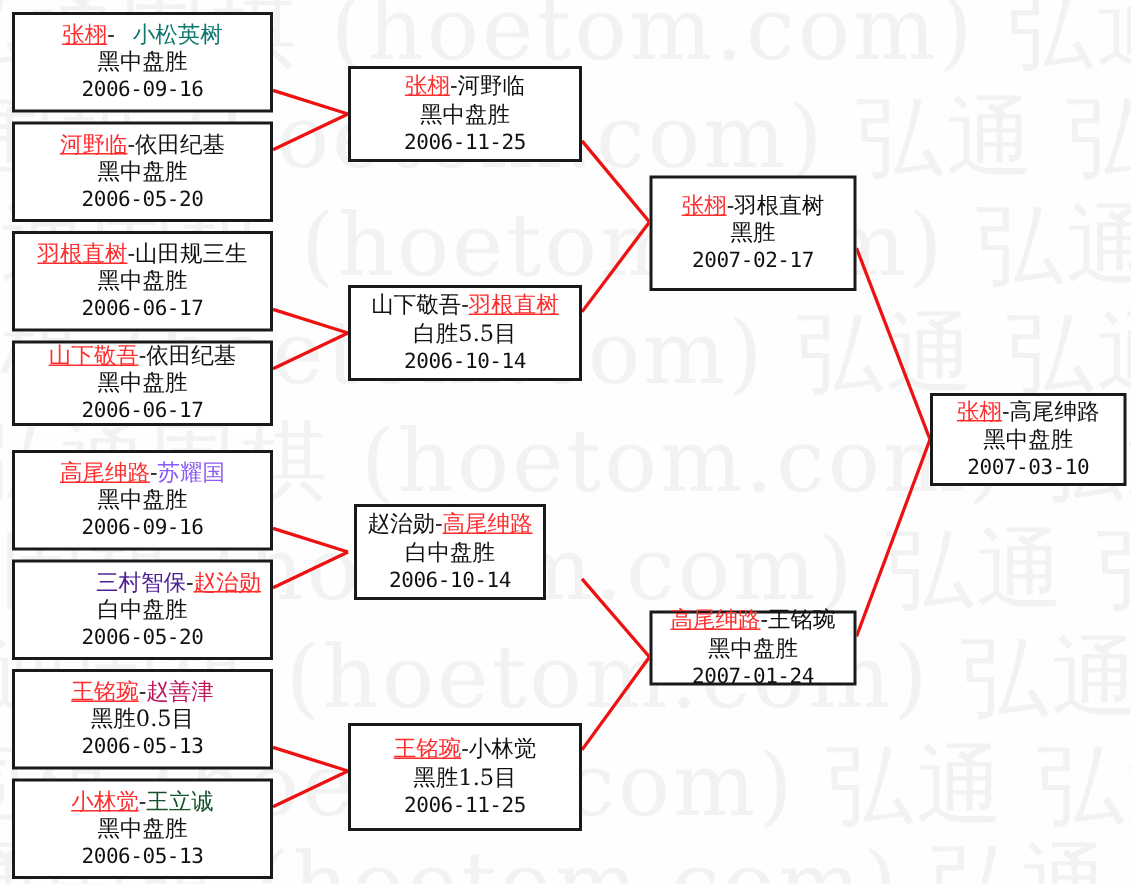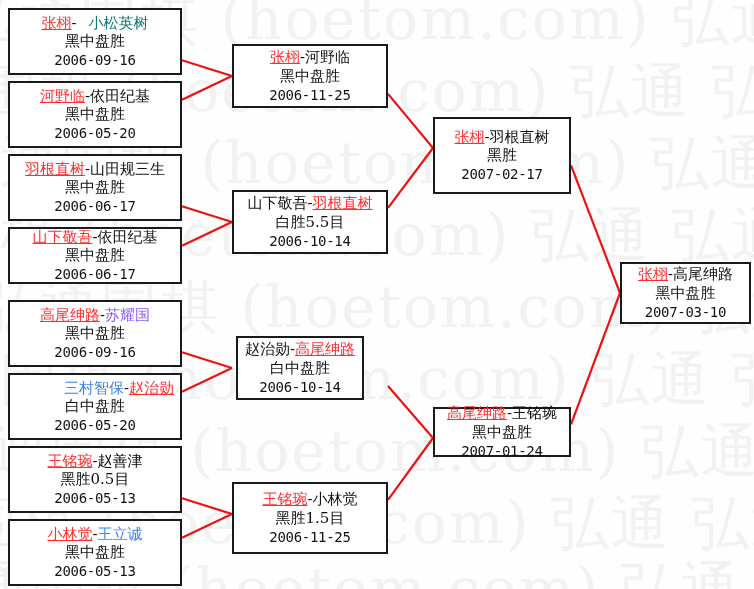--- a/index.html
+++ b/index.html
@@ -110,31 +110,31 @@
         <div class="players"><span class="win" style="color: rgb(255, 45, 45);">山下敬吾</span><span class="sep">-</span><span class="lose" style="color: rgb(17, 17, 17);">依田纪基</span></div>
         <div class="result">黑中盘胜</div>
         <div class="date">2006-06-17</div>
       </div>
       <div class="match" style="left: 8px; top: 300px; width: 174px; height: 67px; border-color: rgb(26, 26, 26);">
         <div class="players"><span class="win" style="color: rgb(255, 45, 45);">高尾绅路</span><span class="sep">-</span><span class="lose" style="color: #8b5cf6;">苏耀国</span></div>
         <div class="result">黑中盘胜</div>
         <div class="date">2006-09-16</div>
       </div>
       <div class="match" style="left: 8px; top: 373px; width: 174px; height: 67px; border-color: rgb(26, 26, 26);">
-        <div class="players"><span class="lose" style="color: #3b82f6; margin-left: 48px;">三村智保</span><span class="sep">-</span><span class="win" style="color: rgb(255, 45, 45);">赵治勋</span></div>
+        <div class="players"><span class="lose" style="color: #4c1d95; margin-left: 48px;">三村智保</span><span class="sep">-</span><span class="win" style="color: rgb(255, 45, 45);">赵治勋</span></div>
         <div class="result">白中盘胜</div>
         <div class="date">2006-05-20</div>
       </div>
       <div class="match" style="left: 8px; top: 446px; width: 174px; height: 67px; border-color: rgb(26, 26, 26);">
-        <div class="players"><span class="win" style="color: rgb(255, 45, 45);">王铭琬</span><span class="sep">-</span><span class="lose" style="color: #000000;">赵善津</span></div>
+        <div class="players"><span class="win" style="color: rgb(255, 45, 45);">王铭琬</span><span class="sep">-</span><span class="lose" style="color: #be185d;">赵善津</span></div>
         <div class="result">黑胜0.5目</div>
         <div class="date">2006-05-13</div>
       </div>
       <div class="match" style="left: 8px; top: 519px; width: 174px; height: 67px; border-color: rgb(26, 26, 26);">
-        <div class="players"><span class="win" style="color: rgb(255, 45, 45);">小林觉</span><span class="sep">-</span><span class="lose" style="color: #3b82f6;">王立诚</span></div>
+        <div class="players"><span class="win" style="color: rgb(255, 45, 45);">小林觉</span><span class="sep">-</span><span class="lose" style="color: #14532d;">王立诚</span></div>
         <div class="result">黑中盘胜</div>
         <div class="date">2006-05-13</div>
       </div>
       <div class="match" style="left: 232px; top: 44px; width: 156px; height: 64px; border-color: rgb(26, 26, 26);">
         <div class="players"><span class="win" style="color: rgb(255, 45, 45);">张栩</span><span class="sep">-</span><span class="lose" style="color: rgb(17, 17, 17);">河野临</span></div>
         <div class="result">黑中盘胜</div>
         <div class="date">2006-11-25</div>
       </div>
       <div class="match" style="left: 232px; top: 190px; width: 156px; height: 64px; border-color: rgb(26, 26, 26);">
         <div class="players"><span class="lose" style="color: rgb(17, 17, 17);">山下敬吾</span><span class="sep">-</span><span class="win" style="color: rgb(255, 45, 45);">羽根直树</span></div>

